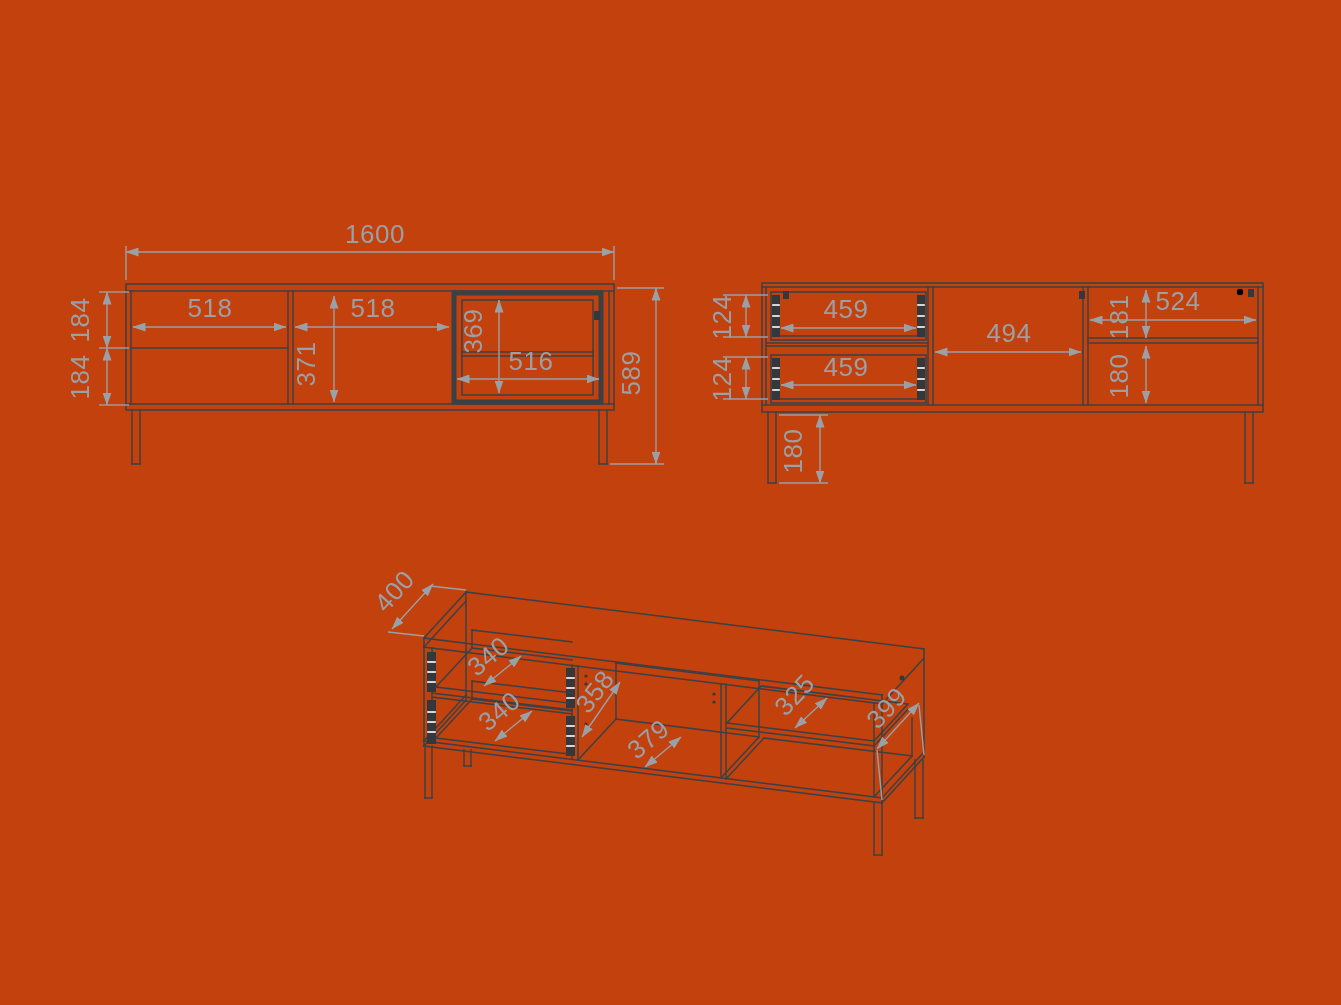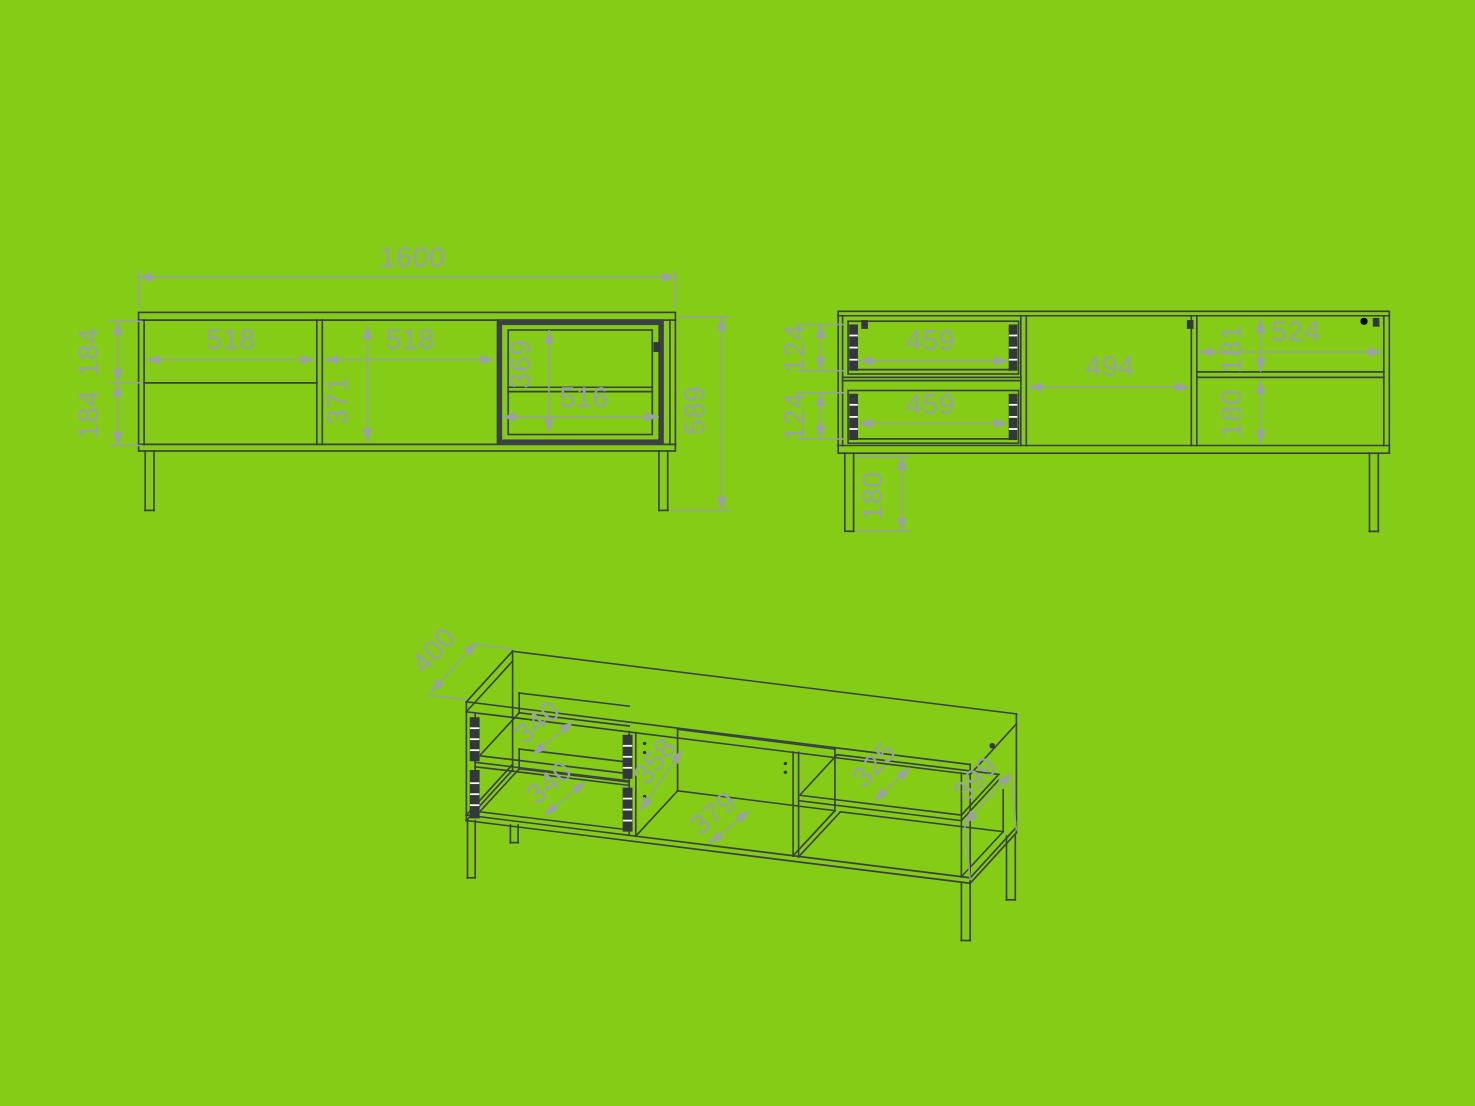--- a/index.html
+++ b/index.html
@@ -1,16 +1,16 @@
 <!DOCTYPE html>
 <html><head>
 <meta charset="utf-8">
 <style>
   html,body{margin:0;padding:0;background:#ffffff;}
-  .stage{position:relative;width:1341px;height:1005px;background:#84cc16;overflow:hidden;}
+  .stage{position:relative;width:1341px;height:1005px;background:#c2410c;overflow:hidden;}
   svg{position:absolute;left:0;top:0;}
   
   .o line,.o path,.o rect,.o polygon{stroke:#3b4045;stroke-width:1.5;fill:none;stroke-linecap:square;}
   .o .thick{stroke-width:5;}
   .o .fillDark{fill:#34383c;stroke:none;}
   .o .hatch{stroke:#ffffff;stroke-width:1.6;}
   .o .dot{fill:#34383c;stroke:none;}
   
   .d line{stroke:#9aa0a6;stroke-width:1.4;fill:none;}
   .d text{fill:#9aa0a6;font-family:"Liberation Sans",sans-serif;font-size:26px;letter-spacing:0.5px;text-anchor:middle;}

